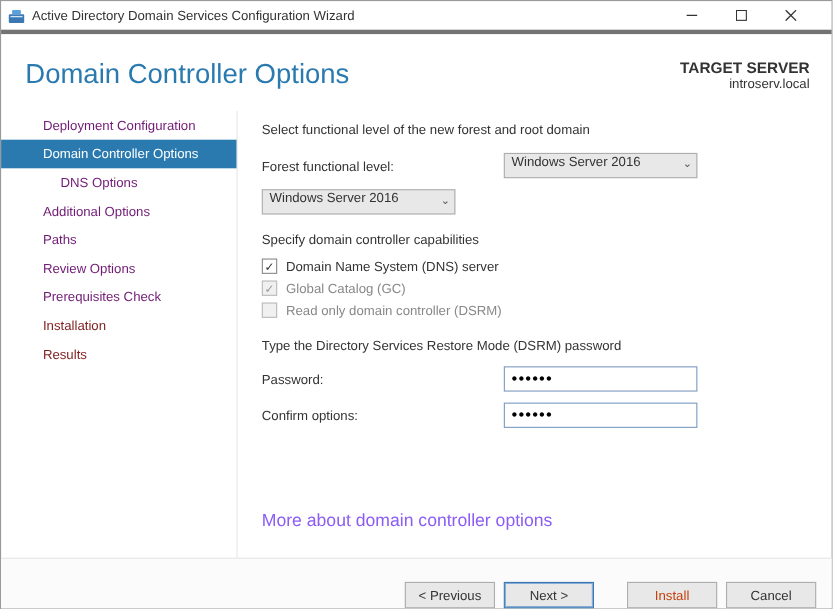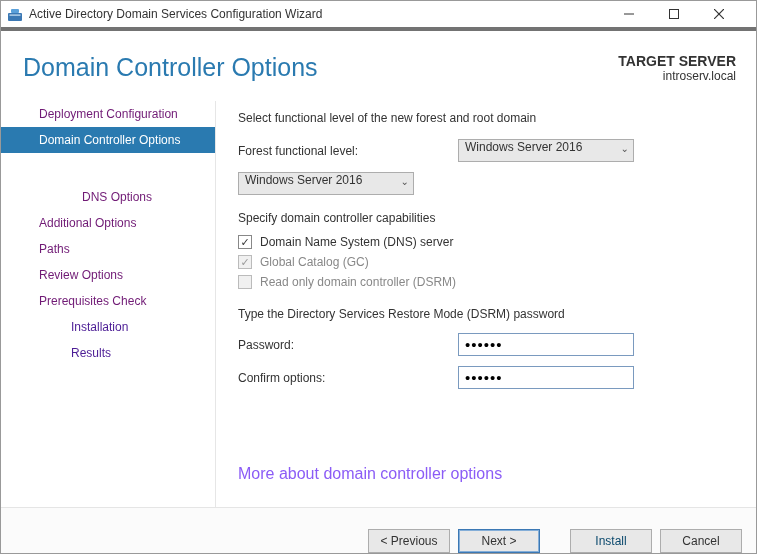--- a/index.html
+++ b/index.html
@@ -12,23 +12,23 @@
 
   .header-area { display:flex; align-items:flex-start; padding:22px 20px 18px 22px; }
   .page-title { font-size:25px; font-weight:300; color:#2a7ab0; flex:1; letter-spacing:0; }
   .target-block { text-align:right; font-size:11px; color:#333; }
   .target-label { font-weight:700; font-size:14px;margin-left:16px; }
   .target-value { font-size:12px; }
 
   .body-area { flex:1; display:flex; }
   .sidebar { width:215px; border-right:1px solid #e6e6e6; padding-top:0; }
   .nav-item { font-size:12px; color:#701a75; padding:6px 6px 6px 38px; cursor:pointer; line-height:14px; }
-  .nav-item.lvl2 { padding-left:81px;margin-top:31px; }
+  .nav-item.lvl2 { padding-left:54px; }
   .nav-item.selected { background:#2a7ab0; color:#fff; }
-  .nav-item.disabled { color:#4c1d95; cursor:default;margin-left:32px; }
+  .nav-item.disabled { color:#7f1d1d; cursor:default; }
 
   .content { flex:1; padding:4px 24px 0 22px; font-size:12px; color:#333; }
   .section-label { margin:6px 0 14px 0; }
   .form-row { display:flex; align-items:center; margin-bottom:10px; }
   .form-label { width:220px; }
   .select { width:176px; height:23px; border:1px solid #adadad; background:#e8e8e8; display:flex; padding:0 6px; position:relative; font-size:12px; }
   .select .chev { position:absolute; right:4px; top:3px; color:#555; font-size:10px; }
   .cap-label { margin:16px 0 10px 0; }
   .cb-row { display:flex; align-items:center; margin:6px 0; }
   .cb { width:14px; height:14px; border:1px solid #888; margin-right:8px; display:inline-flex; align-items:center; justify-content:center; background:#fff; font-size:11px; }
@@ -37,21 +37,21 @@
   .cb-label.disabled { color:#888; }
   .dsrm-label { margin:18px 0 12px 0; }
   .pw-row { display:flex; align-items:center; margin-bottom:10px; }
   .pw-label { width:220px; }
   .pw-input { width:176px; height:23px; border:1px solid #7a9abf; padding:2px 6px; font-family:inherit; font-size:15px; letter-spacing:1px; outline:none; }
   .more-link { color:#8b5cf6; font-size:16px; margin-top:66px; display:inline-block; cursor:pointer; }
 
   .footer { border-top:1px solid #e5e5e5; height:46px; display:flex; align-items:flex-end; justify-content:flex-end; padding:0 14px; gap:8px; background:#fbfbfb; }
   .btn { min-width:82px; height:24px; border:1px solid #adadad; background:#e8e8e8; font-size:12px; color:#333; display:inline-flex; align-items:center; justify-content:center; cursor:pointer; }
   .btn.default { border:1px solid #3b78b4; box-shadow:inset 0 0 0 1px #84aed8; }
-  .btn.disabled { color:#0c4a6e; cursor:default; }
+  .btn.disabled { color:#c2410c; cursor:default; }
   .btn-gap { width:14px; }
 </style>
 </head>
 <body>
 
 <div class="window">
 
   <div class="titlebar">
     <span class="titlebar-icon">
       <svg width="16" height="16" viewBox="0 0 16 16">

